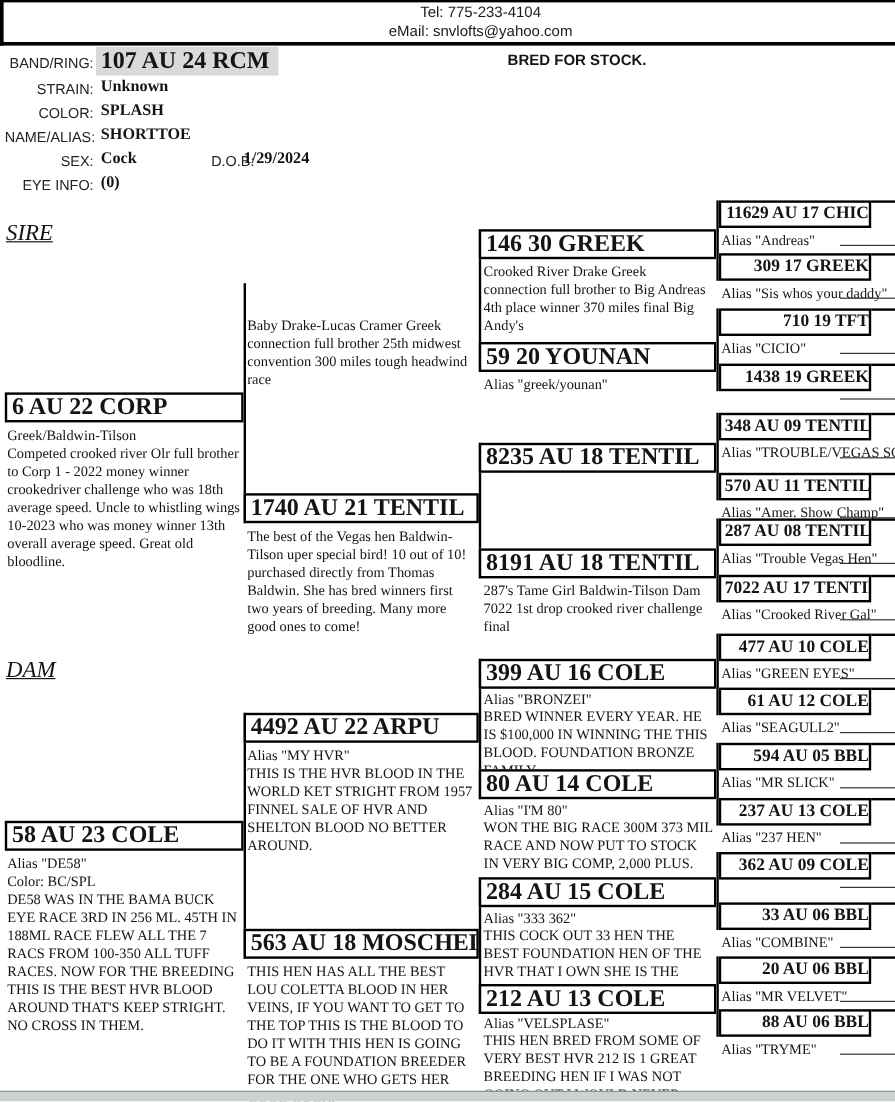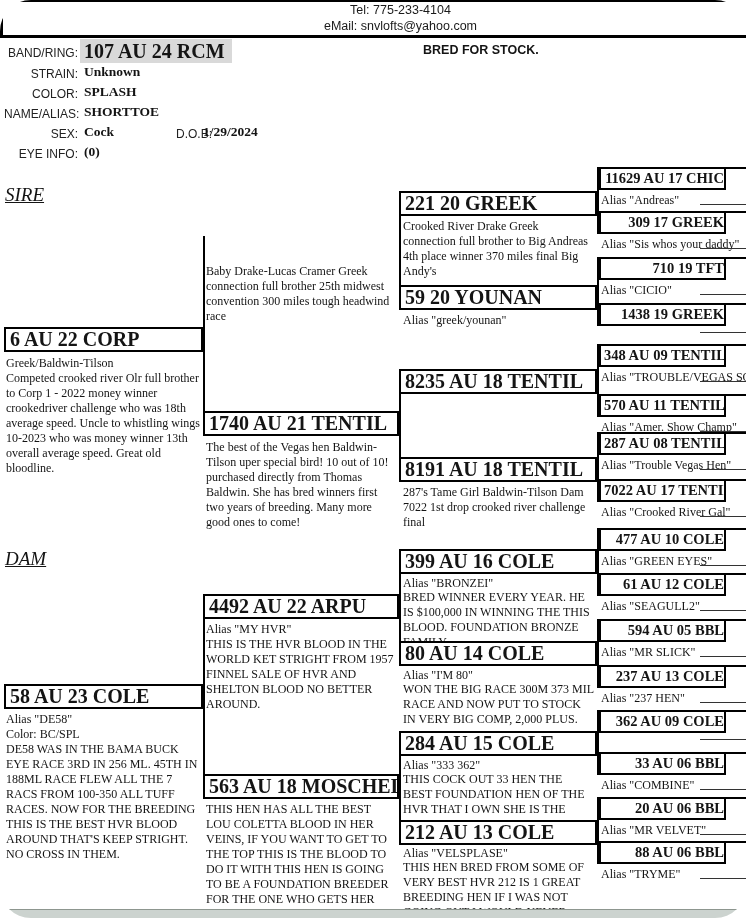--- a/index.html
+++ b/index.html
@@ -1,17 +1,17 @@
 <!DOCTYPE html>
 <html><head>
 <meta charset="utf-8">
 <style>
   html,body{margin:0;padding:0;background:#fff;}
   .page{position:relative;width:746px;height:918px;background:#ffffff;color:#141414;
-        font-family:"Liberation Serif",serif;overflow:hidden;border-radius:31px;}
+        font-family:"Liberation Serif",serif;overflow:hidden;}
   .header-frame{position:absolute;left:0;top:0;width:746px;height:38px;box-sizing:border-box;
         border-top:2px solid #000;border-left:3px solid #000;border-bottom:3px solid #000;}
   .contact{position:absolute;left:55px;width:691px;text-align:center;
         font-family:"Liberation Sans",sans-serif;font-size:12.5px;color:#1a1a1a;white-space:nowrap;}
   .lbl{position:absolute;left:4px;width:74px;text-align:right;
         font-family:"Liberation Sans",sans-serif;font-size:12px;color:#222;white-space:nowrap;}
   .val{position:absolute;font-weight:bold;font-size:13.5px;white-space:nowrap;}
   .band-hl{position:absolute;left:80px;top:39px;width:152px;height:24px;background:#d9d9d9;}
   .band-val{position:absolute;left:84px;top:40px;font-weight:bold;font-size:20px;white-space:nowrap;}
   .bred{position:absolute;left:423px;top:43px;font-family:"Liberation Sans",sans-serif;
@@ -84,21 +84,21 @@
   <div class="desc" style="left:6px;top:356px;width:196px;">Greek/Baldwin-Tilson</div>
   <div class="desc" style="left:6px;top:371px;width:196px;">Competed crooked river Olr full brother to Corp 1 - 2022 money winner crookedriver challenge who was 18th average speed. Uncle to whistling wings 10-2023 who was money winner 13th overall average speed. Great old bloodline.</div>
 
   <div class="desc" style="left:206px;top:264px;width:192px;">Baby Drake-Lucas Cramer Greek connection full brother 25th midwest convention 300 miles tough headwind race</div>
 
   <div class="namebox nb-lg" style="left:203px;top:411px;width:196px;">
     <span>1740 AU 21 TENTIL</span></div>
   <div class="desc" style="left:206px;top:440px;width:192px;">The best of the Vegas hen Baldwin-Tilson uper special bird! 10 out of 10! purchased directly from Thomas Baldwin. She has bred winners first two years of breeding. Many more good ones to come!</div>
 
   <div class="namebox nb-lg" style="left:399px;top:191px;width:198px;">
-    <span>221 20 GREEK</span></div>
+    <span>146 30 GREEK</span></div>
   <div class="desc" style="left:403px;top:219px;width:191px;">Crooked River Drake Greek connection full brother to Big Andreas 4th place winner 370 miles final Big Andy's</div>
 
   <div class="namebox nb-lg" style="left:399px;top:285px;width:198px;">
     <span>59 20 YOUNAN</span></div>
   <div class="alias" style="left:403px;top:313px;">Alias "greek/younan"</div>
 
   <div class="namebox nb-lg" style="left:399px;top:369px;width:198px;">
     <span>8235 AU 18 TENTIL</span></div>
 
   <div class="namebox nb-lg" style="left:399px;top:457px;width:198px;">

